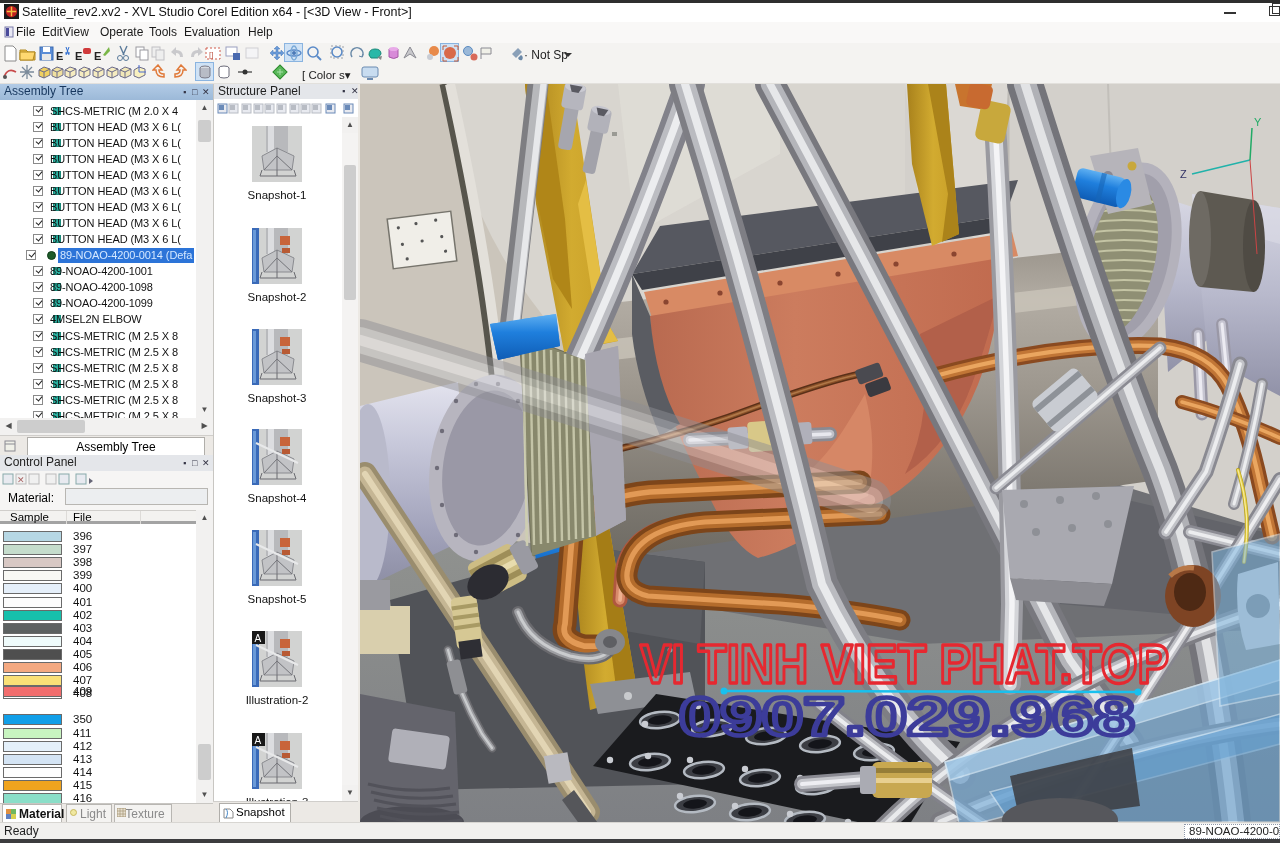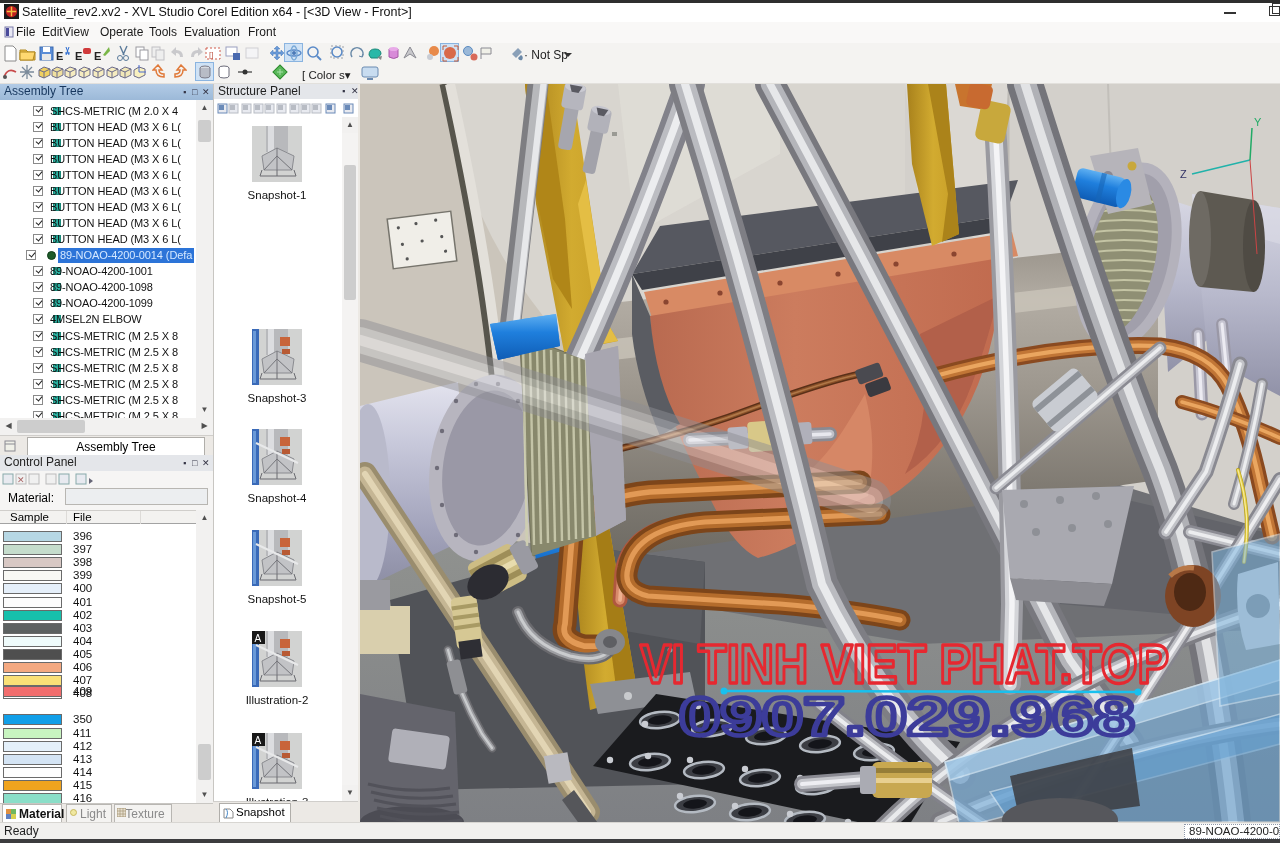--- a/index.html
+++ b/index.html
@@ -31,21 +31,21 @@
 .sel{position:absolute;left:58px;top:0.5px;background:#2c74d8;color:#d4e8ff;padding:1px 2px 2px 2px;font-size:11px;letter-spacing:-0.1px}
 .vsb{position:absolute;width:17px;background:#f2f1f0}
 .arr{position:absolute;left:0;width:17px;height:16px;color:#505050;font-size:8px;text-align:center;line-height:16px;background:#f2f1f0}
 .thmb{position:absolute;left:2px;width:13px;background:#cdcdcd;border-radius:2px}
 #hsb{position:absolute;left:0;top:334px;width:213px;height:17px;background:#f2f1f0}
 #attab{position:absolute;left:0;top:351px;width:213px;height:21px;background:#ece9e5;border-top:1px solid #d0cecb}
 #attab .tab{position:absolute;left:27px;top:1px;width:178px;height:19px;background:#fff;border:1px solid #b0aeaa;border-bottom:none;font-size:12px;text-align:center;padding-top:2px}
 #cpanel{position:absolute;left:0;top:455px;width:213px;height:367px;background:#f6f5f4}
 #cpfield{position:absolute;left:65px;top:33px;width:143px;height:17px;background:#eceef0;border:1px solid #b8b6b2}
 #cptable{position:absolute;left:0;top:55px;width:213px;height:293px;background:#fff;border-top:1px solid #d0cecb}
-#cphdr{position:absolute;left:0;top:0;width:213px;height:13px;background:#f3f2f0;border-bottom:1px solid #a3a3a3;font-size:11.5px}
+#cphdr{position:absolute;left:0;top:0;width:213px;height:13px;background:#f3f2f0;border-bottom:3px solid #a3a3a3;font-size:11.5px}
 .srow{position:absolute;left:0;width:196px;height:13.1px}
 .sw{position:absolute;left:3px;top:1px;width:59px;height:11px;border:1px solid #6a6a6a}
 .sn{position:absolute;left:73px;top:0;font-size:11.5px;color:#111}
 #cptabs{position:absolute;left:0;top:348px;width:213px;height:19px;background:#ece9e5;border-top:1px solid #c8c6c2;font-size:12px}
 .ctab{position:absolute;top:0;height:19px;border:1px solid #b8b6b2;border-bottom:none;text-align:center;padding-top:2px}
 #spanel{position:absolute;left:213px;top:84px;width:145px;height:738px;background:#fff;border-left:1px solid #c8c6c2}
 #slist{position:absolute;left:1px;top:33px;width:128px;height:684px;background:#fff}
 .thumb{position:absolute;left:28px;width:70px;text-align:center}
 .thumb .cap{font-size:11.5px;color:#111;margin-top:3px}
 #stab{position:absolute;left:213px;top:801px;width:145px;height:21px;background:#ece9e5;border-top:1px solid #d0cecb}
@@ -70,21 +70,21 @@
 <svg style="position:absolute;left:4px;top:4px" width="12" height="12" viewBox="0 0 12 12">
       <rect x="1" y="1" width="8" height="10" fill="#e8e8f4" stroke="#7a7aa8"></rect>
       <rect x="2" y="2" width="3" height="8" fill="#4a4a9a"></rect>
     </svg>
 <span style="left:16px">File</span>
     <span style="left:42px">Edit</span>
     <span style="left:63px">View</span>
     <span style="left:100px">Operate</span>
     <span style="left:149px">Tools</span>
     <span style="left:184px">Evaluation</span>
-    <span style="left:248px">Front</span>
+    <span style="left:248px">Help</span>
 </div>
 <div id="toolbars">
 <svg class="tbi" style="left:2px;top:2px" width="17" height="17" viewBox="0 0 17 17">
       <path d="M3 1 h8 l3 3 v12 h-11 z" fill="#fff" stroke="#8a8a8a"></path>
     </svg>
     <svg class="tbi" style="left:19px;top:2px" width="17" height="17" viewBox="0 0 17 17">
       <path d="M1 5 h6 l2 2 h7 v8 h-15 z" fill="#f0c04a" stroke="#b08820"></path>
       <path d="M1 7 h15 l-2 8 h-13 z" fill="#ffd870" stroke="#b08820"></path>
     </svg>
     <svg class="tbi" style="left:38px;top:2px" width="17" height="17" viewBox="0 0 17 17">
@@ -563,20 +563,32 @@
   </svg>
 <div id="slist" style="position:absolute;left:214px;top:117px;width:128px;height:684px;background:#fff">
     <div class="thumb" style="top:9px"><svg width="50" height="56" viewBox="0 0 50 56">
         <rect width="50" height="56" fill="#d2d3d2"></rect>
         <rect x="14" y="0" width="22" height="26" fill="#b8b9bc"></rect>
         <rect x="16" y="0" width="6" height="26" fill="#dcdde0"></rect>
         <path d="M10 30 L25 22 L42 30 L40 44 L12 44 Z" fill="#c2c3c6" stroke="#8a8b90" stroke-width="1"></path>
         <path d="M12 44 L25 30 L40 44 M25 22 L25 44" stroke="#74757a" fill="none"></path>
         <path d="M8 50 L44 50 M10 44 L8 50 M42 44 L44 50 M25 44 L25 50" stroke="#6a6b70" fill="none"></path>
       </svg><div class="cap">Snapshot-1</div></div>
+    <div class="thumb" style="top:111px"><svg width="50" height="56" viewBox="0 0 50 56">
+        <rect width="50" height="56" fill="#d2d3d2"></rect>
+        <rect x="14" y="0" width="22" height="26" fill="#b8b9bc"></rect>
+        <rect x="16" y="0" width="6" height="26" fill="#dcdde0"></rect>
+        <rect x="0" y="0" width="7" height="56" fill="#3a6ab8"></rect>
+        <rect x="1" y="2" width="3" height="52" fill="#6a9ad8"></rect>
+        <path d="M10 30 L25 22 L42 30 L40 44 L12 44 Z" fill="#c2c3c6" stroke="#8a8b90" stroke-width="1"></path>
+        <path d="M12 44 L25 30 L40 44 M25 22 L25 44" stroke="#74757a" fill="none"></path>
+        <path d="M8 50 L44 50 M10 44 L8 50 M42 44 L44 50 M25 44 L25 50" stroke="#6a6b70" fill="none"></path>
+        <rect x="28" y="8" width="10" height="9" fill="#c8643a"></rect>
+        <rect x="30" y="20" width="8" height="5" fill="#b85a34"></rect>
+      </svg><div class="cap">Snapshot-2</div></div>
     <div class="thumb" style="top:212px"><svg width="50" height="56" viewBox="0 0 50 56">
         <rect width="50" height="56" fill="#d2d3d2"></rect>
         <rect x="14" y="0" width="22" height="26" fill="#b8b9bc"></rect>
         <rect x="16" y="0" width="6" height="26" fill="#dcdde0"></rect>
         <rect x="0" y="0" width="7" height="56" fill="#3a6ab8"></rect>
         <rect x="1" y="2" width="3" height="52" fill="#6a9ad8"></rect>
         <path d="M10 30 L25 22 L42 30 L40 44 L12 44 Z" fill="#c2c3c6" stroke="#8a8b90" stroke-width="1"></path>
         <path d="M12 44 L25 30 L40 44 M25 22 L25 44" stroke="#74757a" fill="none"></path>
         <path d="M8 50 L44 50 M10 44 L8 50 M42 44 L44 50 M25 44 L25 50" stroke="#6a6b70" fill="none"></path>
         <rect x="28" y="8" width="10" height="9" fill="#c8643a"></rect>

